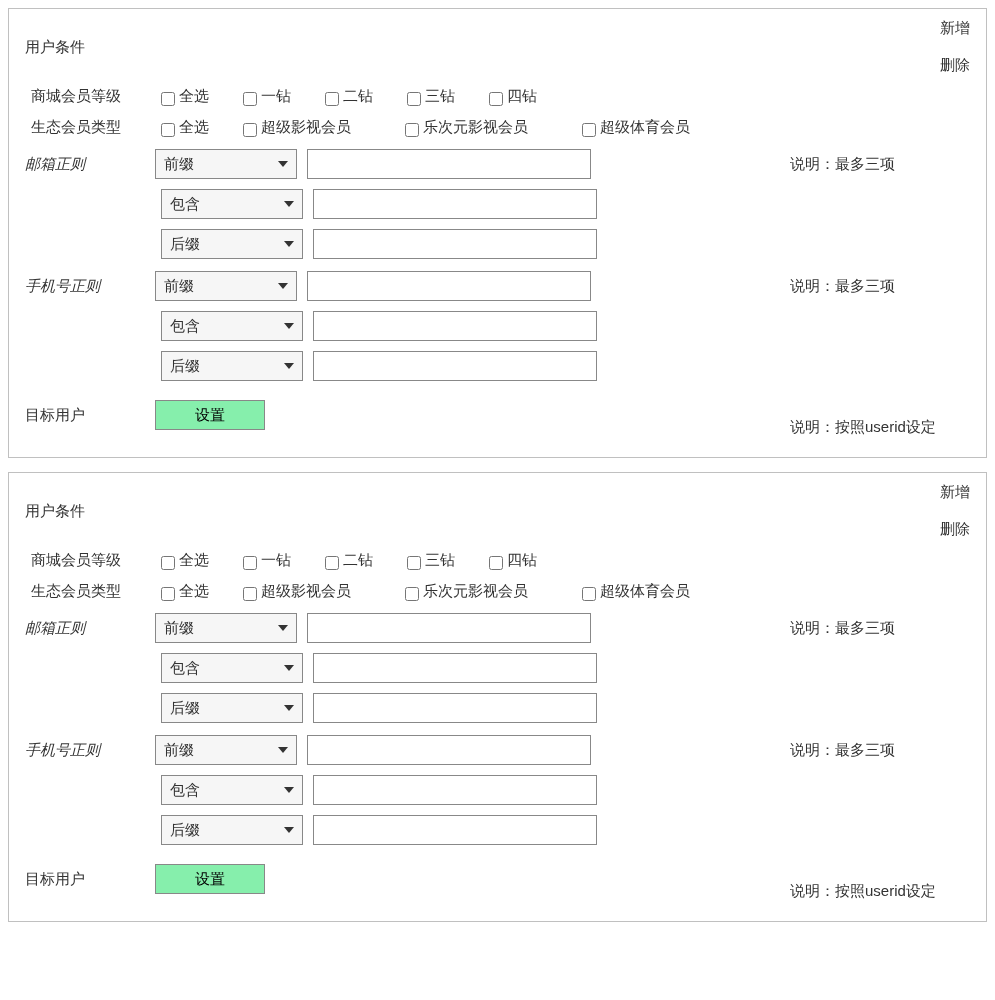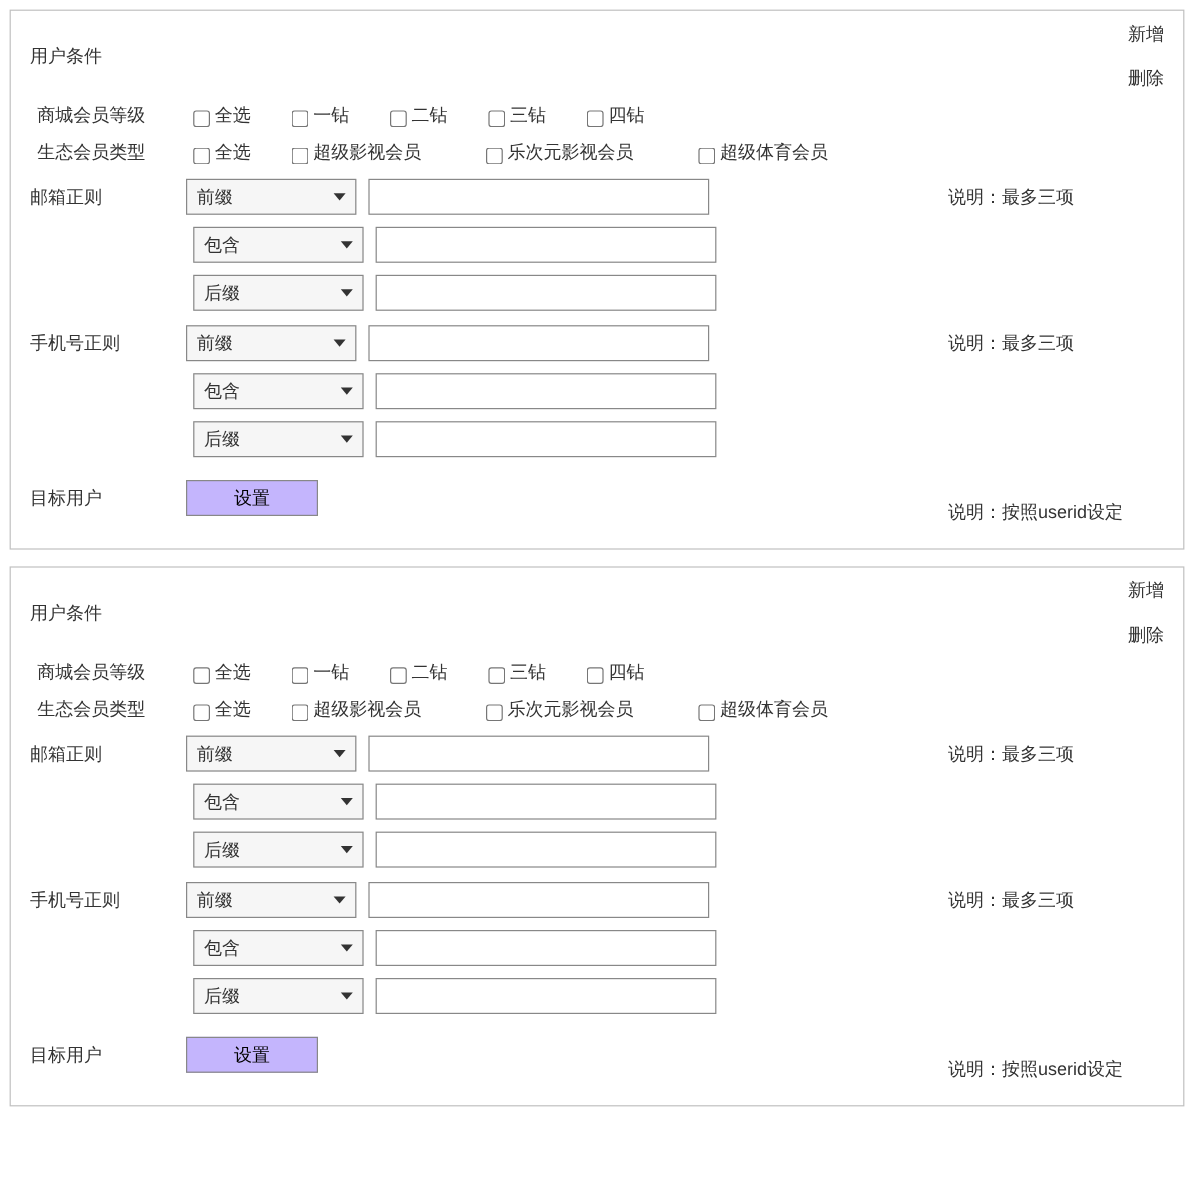--- a/index.html
+++ b/index.html
@@ -52,21 +52,21 @@
   width: 14px;
   height: 14px;
   margin-right: 4px;
   vertical-align: middle;
 }
 .regex-rows { display: flex; flex-direction: column; gap: 10px; }
 .regex-row {
   display: flex;
   align-items: center;
 }
-.regex-row .row-label { width: 130px; }
+.regex-row .row-label { width: 130px; font-style: italic; }
 .regex-row-noshift { padding-left: 136px; }
 .select-box {
   position: relative;
   width: 142px;
   height: 30px;
   border: 1px solid #888;
   background: #f6f6f6;
   display: inline-flex;
   align-items: center;
   padding-left: 8px;
@@ -94,21 +94,21 @@
 .hint {
   margin-left: auto;
   padding-left: 40px;
   white-space: nowrap;
   min-width: 220px;
 }
 .btn {
   width: 110px;
   height: 30px;
   border: 1px solid #888;
-  background: #c4b5fd;
+  background: #86efac;
   cursor: pointer;
   font-size: 15px;
 }
 .target-row { display: flex; align-items: center; margin-top: 4px; }
 .target-row .row-label { width: 130px; }
 .target-row .hint { margin-left: auto; margin-top: 25px; }
 </style>
 </head>
 <body>
 

